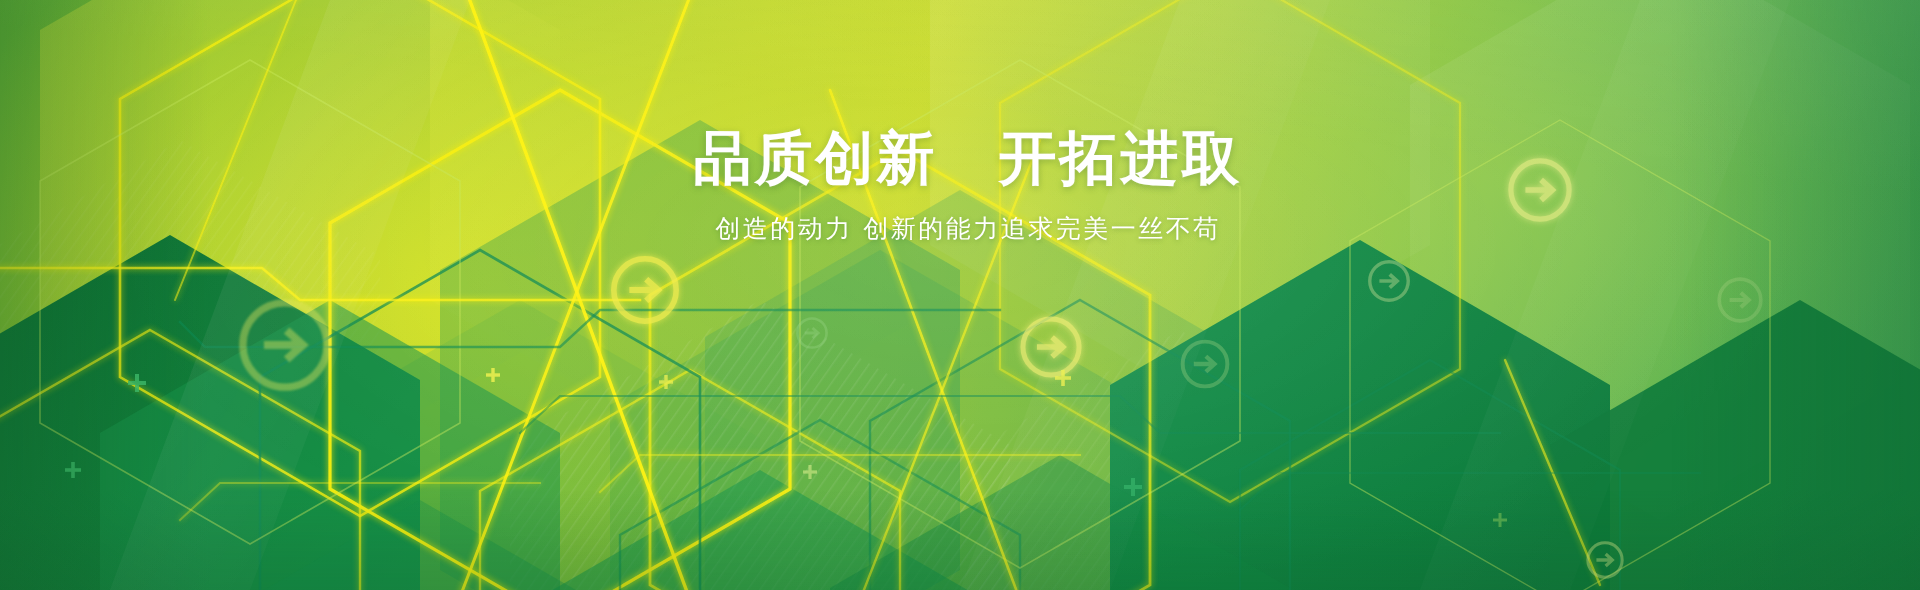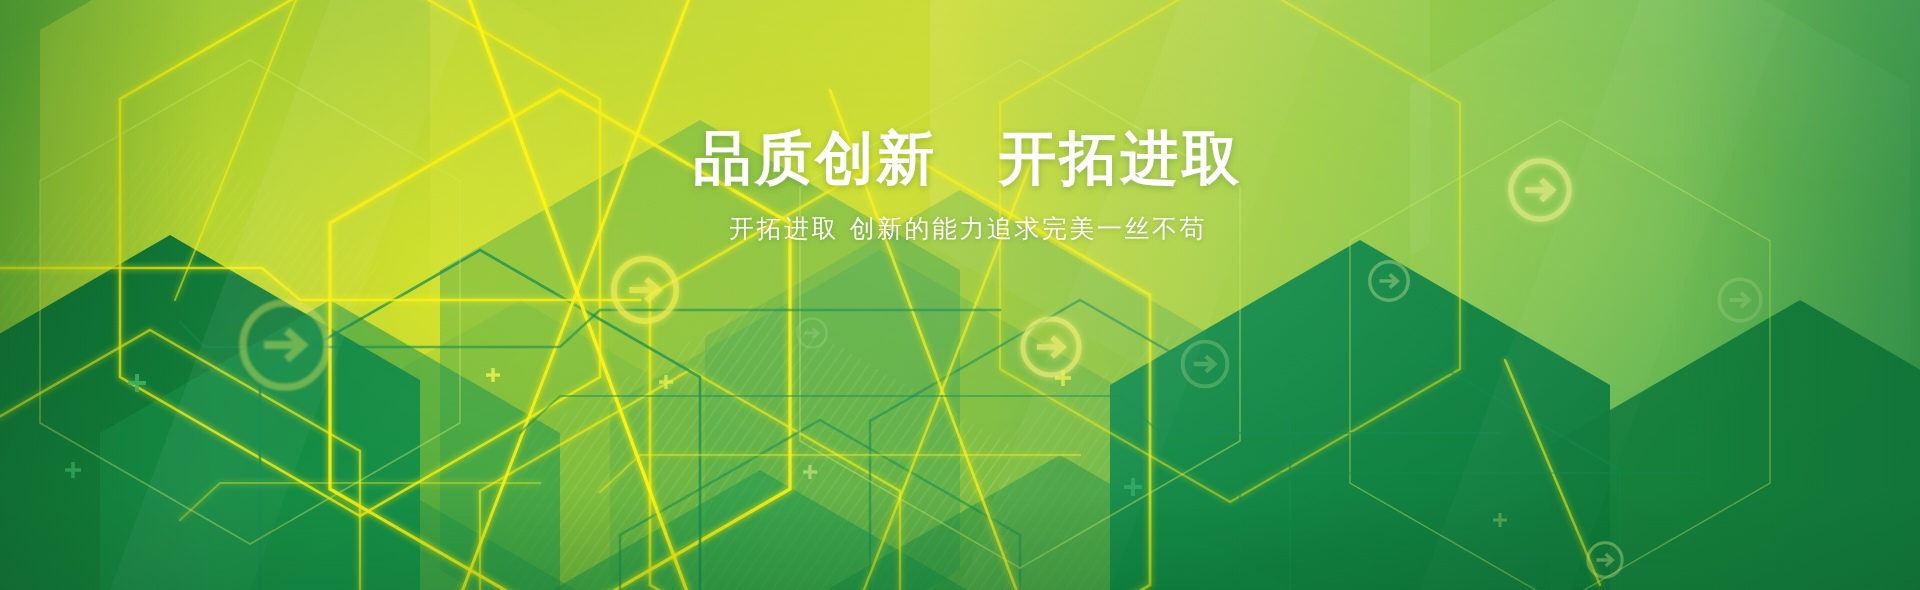--- a/index.html
+++ b/index.html
@@ -278,16 +278,16 @@
         </g>
       </g>
     </svg>
   </div>
 
   <div class="sheen"></div>
   <div class="edge-shade"></div>
 
   <div class="copy">
     <h1 class="headline">品质创新　开拓进取</h1>
-    <p class="subhead">开拓进取 创新的能力追求完美一丝不苟</p>
+    <p class="subhead">创造的动力 创新的能力追求完美一丝不苟</p>
   </div>
 
 </div>
 
 </body></html>

